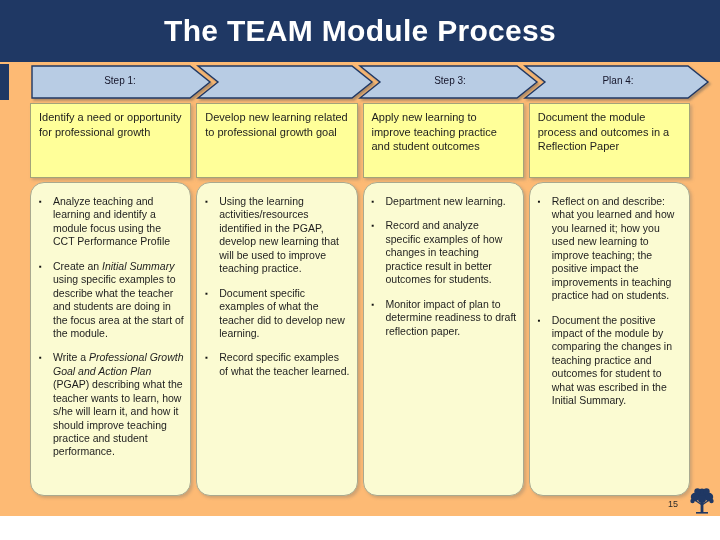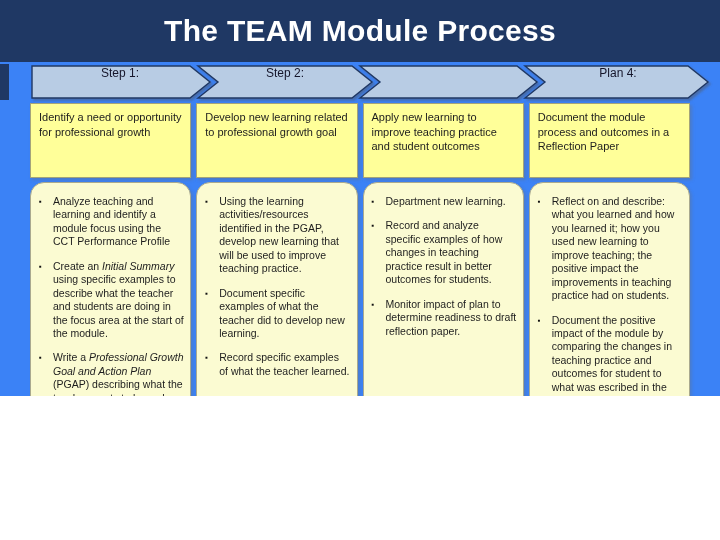--- a/index.html
+++ b/index.html
@@ -1,27 +1,27 @@
 <!DOCTYPE html>
 <html><head>
 <meta charset="utf-8">
 <style>
   html,body{margin:0;padding:0;background:#fff;}
-  .slide{position:relative;width:720px;height:396px;background:#3b82f6;
+  .slide{position:relative;width:720px;height:516px;background:#fdba74;
          font-family:"Liberation Sans",sans-serif;overflow:hidden;}
 
   
   .title-band{position:absolute;left:0;top:0;width:720px;height:62px;
               background:#1F3864;display:flex;align-items:center;justify-content:center;}
   .title-band .title{color:#ffffff;font-weight:bold;font-size:30px;letter-spacing:.3px;}
 
   
   .chev-svg{position:absolute;left:0;top:62px;}
-  .step-label{position:absolute;top:62px;height:22px;line-height:22px;text-align:center;
-              font-size:12px;color:#15152a;}
+  .step-label{position:absolute;top:70px;height:22px;line-height:22px;text-align:center;
+              font-size:10px;color:#15152a;}
   .step-label.s1{left:50px;width:140px;}
   .step-label.s2{left:215px;width:140px;}
   .step-label.s3{left:380px;width:140px;}
   .step-label.s4{left:548px;width:140px;}
 
   
   .columns{position:absolute;left:30px;top:103px;width:660px;height:393px;
            display:grid;grid-template-columns:repeat(4,1fr);gap:5px;}
   .column{display:flex;flex-direction:column;min-width:0;}
   .header-box{box-sizing:border-box;height:75px;padding:6px 8px;background:#FFFF99;
@@ -63,21 +63,21 @@
     </defs>
     <rect x="0" y="2" width="9" height="36" fill="#1F3864"></rect>
     <g stroke="#1F3864" stroke-width="1.4" fill="#B8CCE4" filter="url(#ds)">
       <path d="M32,4 H190 L210,20 L190,36 H32 Z"></path>
       <path d="M198,4 H352 L372,20 L352,36 H198 L218,20 Z"></path>
       <path d="M360,4 H517 L537,20 L517,36 H360 L380,20 Z"></path>
       <path d="M525,4 H688 L708,20 L688,36 H525 L545,20 Z"></path>
     </g>
   </svg>
   <div class="step-label s1">Step 1:</div>
-  <div class="step-label s2">Step 2:</div>
+  <div class="step-label s3">Step 3:</div>
   <div class="step-label s4">Plan 4:</div>
 
   <div class="columns">
     <div class="column">
       <div class="header-box">Identify a need or opportunity for professional growth</div>
       <div class="bullet-box">
           <div class="bullet">
             <span class="marker">▪</span>
             <span class="btext"><span>Analyze teaching and learning and identify a module focus using the CCT Performance Profile</span></span>
           </div>

